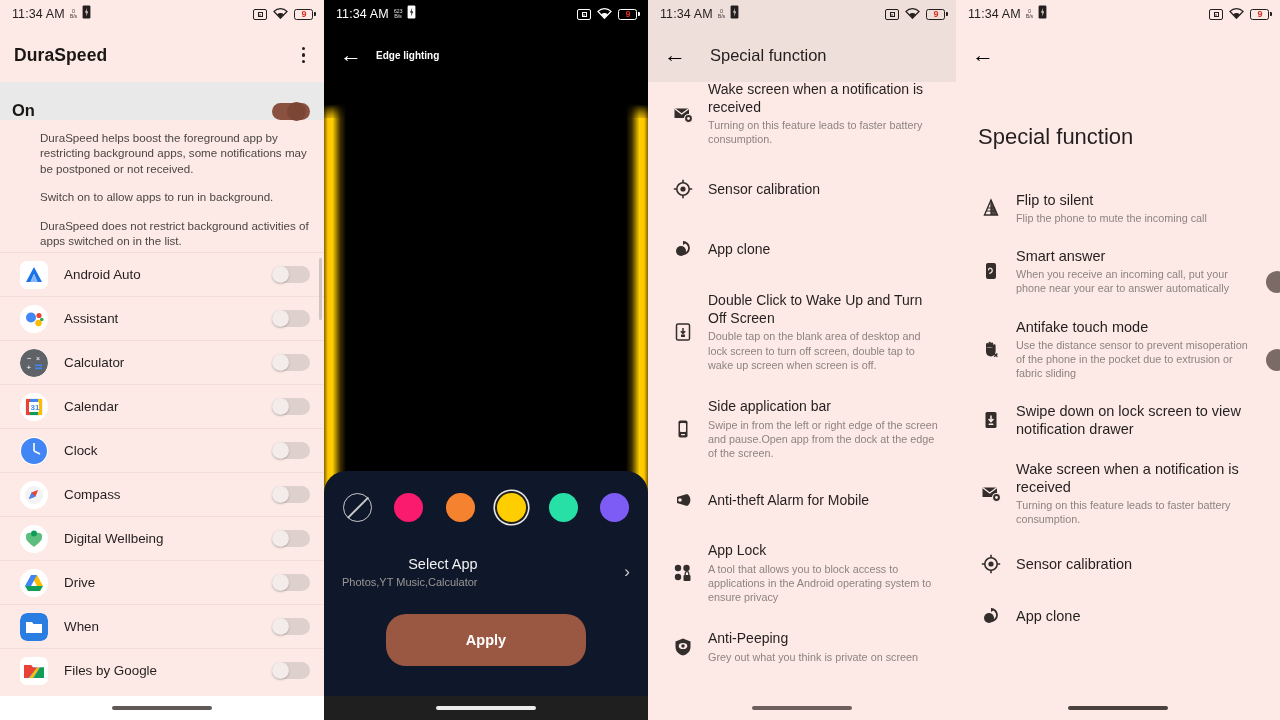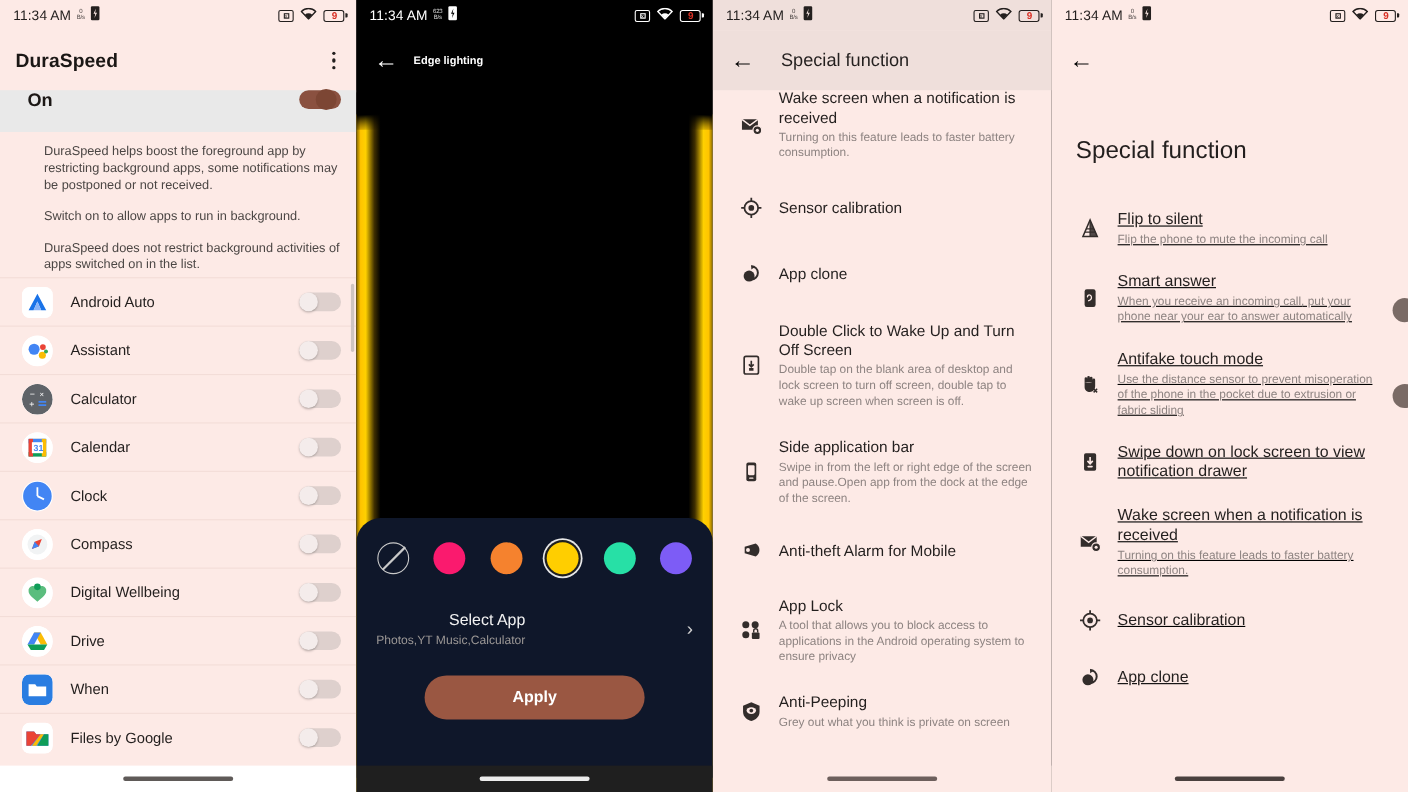--- a/index.html
+++ b/index.html
@@ -44,22 +44,22 @@
   .appbar .back { font-size: 22px; line-height: 1; width: 30px; }
   .appbar .title { font-size: 16.5px; font-weight: 500; }
   .appbar .spacer { flex: 1; }
   .kebab { display: flex; flex-direction: column; gap: 3.2px; padding: 6px 3px; }
   .kebab span { width: 3.4px; height: 3.4px; border-radius: 50%; background: #231f1e; display: block; }
 
   
   .p1 .appbar { padding-left: 14px; }
   .p1 .appbar .title { font-size: 17.5px; font-weight: 700; color: #1b1715; letter-spacing: .1px; }
   .onrow {
-    height: 38px; background: #e9e9e9; display: flex; align-items: flex-start;
-    padding: 0 14px 0 25px;
+    height: 38px; background: #e9e9e9; display: flex; align-items: flex-end;
+    padding: 0 14px 0 12px;
   }
   .onrow .lbl { font-size: 16.5px; font-weight: 700; color: #1b1715; }
   .onrow .sp { flex: 1; }
   .desc { padding: 10px 14px 4px 14px; }
   .desc p { font-size: 11.6px; line-height: 15.4px; color: #4b4644; margin-bottom: 13px; margin-left: 26px; }
   .desc p:last-child { margin-bottom: 0; }
 
   .applist { }
   .approw {
     height: 44px; display: flex; align-items: center; padding: 0 14px 0 20px;
@@ -100,38 +100,38 @@
   .swatches { display: flex; align-items: center; justify-content: space-between; padding: 0 1px; }
   .sw { width: 29px; height: 29px; border-radius: 50%; position: relative; }
   .sw.none { background: transparent; border: 1.6px solid #c9c9c9; }
   .sw.none::after { content: ""; position: absolute; left: 50%; top: -1px; width: 1.6px; height: 29px; background: #c9c9c9; transform: translateX(-50%) rotate(45deg); }
   .sw.sel { box-shadow: 0 0 0 2px #1f1f1f, 0 0 0 3.6px #e8e8e8; }
   .selapp { margin-top: 34px; display: flex; align-items: center; }
   .selapp .txt .t1 { color: #f2f2f2; font-size: 14.5px; }
   .selapp .txt .t2 { color: #9b9795; font-size: 11px; margin-top: 4px; }
   .selapp .chev { margin-left: auto; color: #cfcfcf; font-size: 17px; }
   .applybtn {
-    margin: 26px auto 0 auto; width: 200px; height: 40px; border-radius: 20px;
+    margin: 26px auto 0 auto; width: 200px; height: 52px; border-radius: 20px;
     background: #9a5742; color: #fff; font-size: 14.5px; font-weight: 700;
     display: flex; align-items: center; justify-content: center;
   }
 
   
   .p3 .appbar { background: #efdfdb; }
   .p3 .statusbar { background: #efdfdb; }
   .p3 .appbar .title { font-size: 16.5px; margin-left: 16px; color: #231f1e; font-weight: 400; }
   .bigtitle { font-size: 22px; color: #231f1e; padding: 42px 22px 30px 22px; font-weight: 400; }
 
   .sfrow { display: flex; align-items: center; padding: 13px 16px 13px 22px; }
   .sfrow .gicon { width: 26px; flex: none; display: flex; justify-content: center; color: #332d2b; }
   .sfrow .body { margin-left: 12px; flex: 1; min-width: 0; }
   .sfrow .ttl { font-size: 14px; color: #231f1e; line-height: 17.5px; }
   .sfrow .sub { font-size: 10.8px; color: #8d8381; line-height: 14.2px; margin-top: 2px; }
   .sfrow .tgwrap { margin-left: 10px; flex: none; }
-  .p4 .sfrow { padding: 11px 14px 11px 22px; text-decoration: underline; }
+  .p4 .sfrow { padding: 11px 14px 11px 22px; }
   .p4 .sfrow .ttl { font-size: 14.5px; line-height: 18px; }
 
   .navbar { position: absolute; left: 0; right: 0; bottom: 0; height: 24px; display: flex; align-items: center; justify-content: center; z-index: 9; }
   .navbar .pill { width: 100px; height: 4.5px; border-radius: 3px; }
   .p1 .navbar { background: #ffffff; } .p1 .navbar .pill { background: #5f5a58; }
   .p2 .navbar { background: #1f1f1f; } .p2 .navbar .pill { background: #ececec; }
   .p3 .navbar { background: #fdeae6; } .p3 .navbar .pill { background: #6d5f5c; }
   .p4 .navbar { background: #fdeae6; } .p4 .navbar .pill { background: #4a403e; }
 </style>
 </head>

